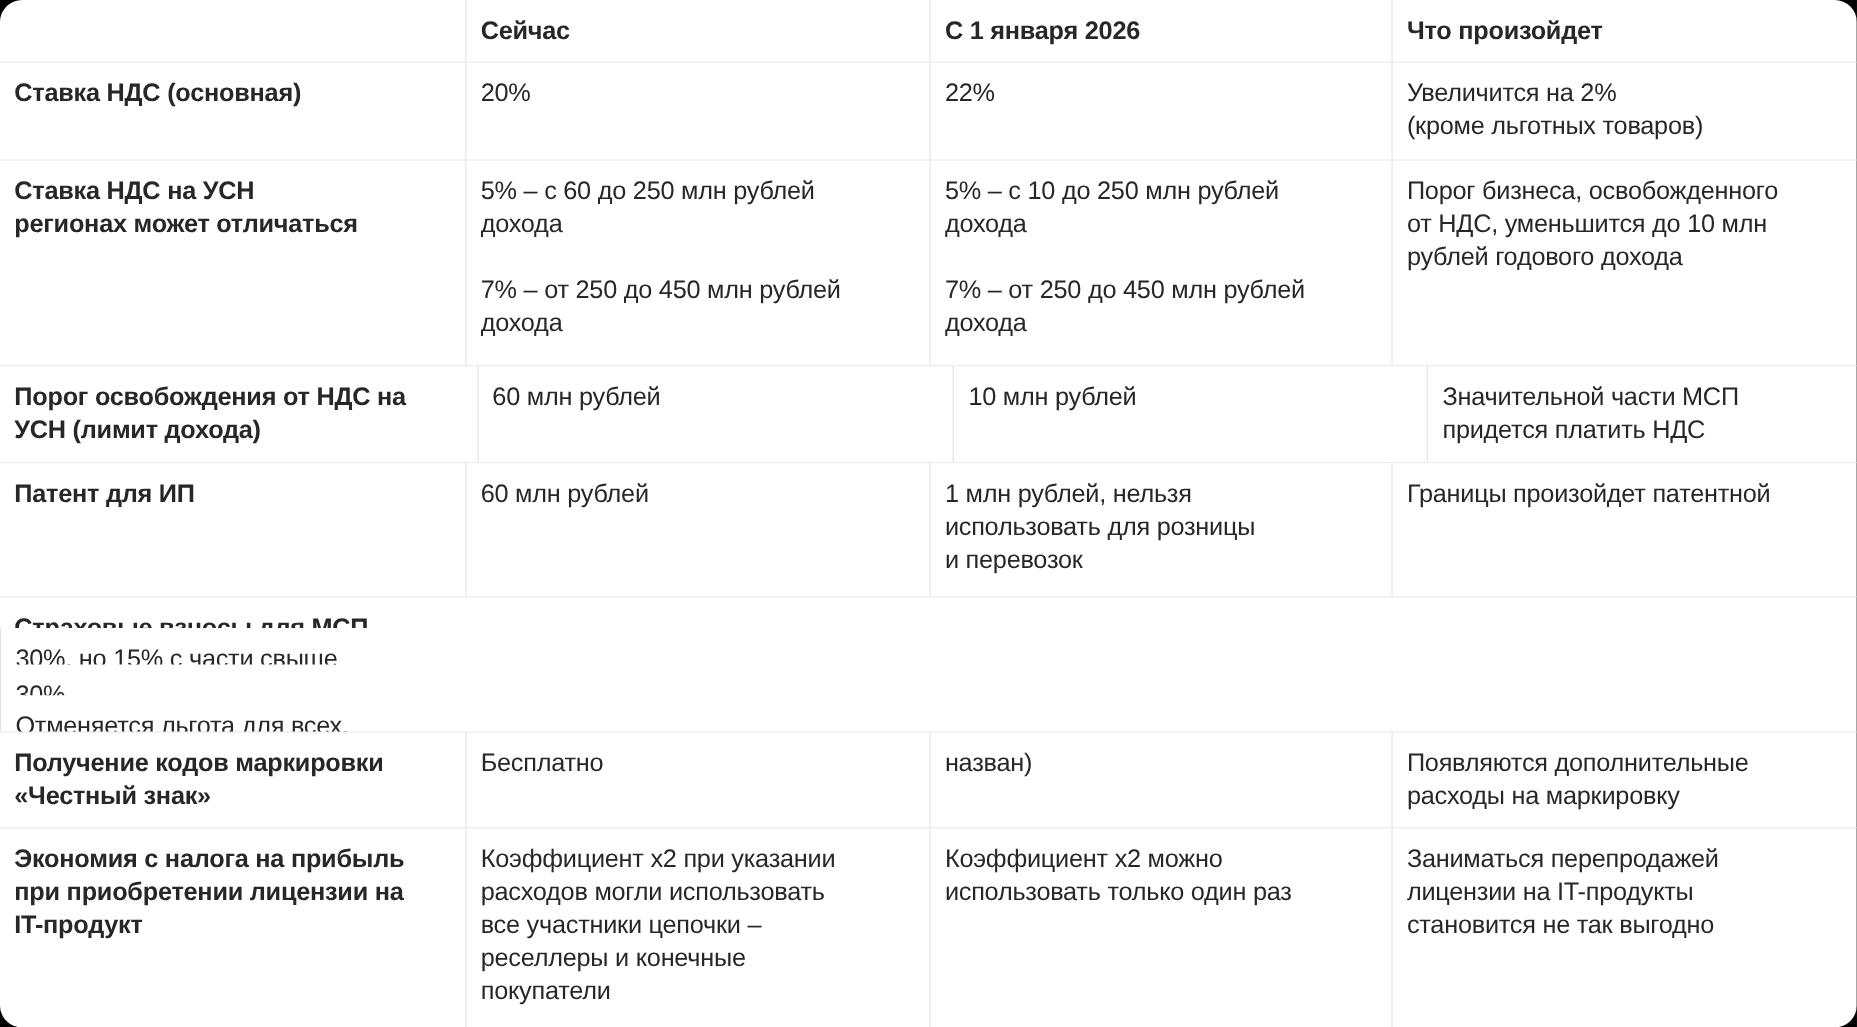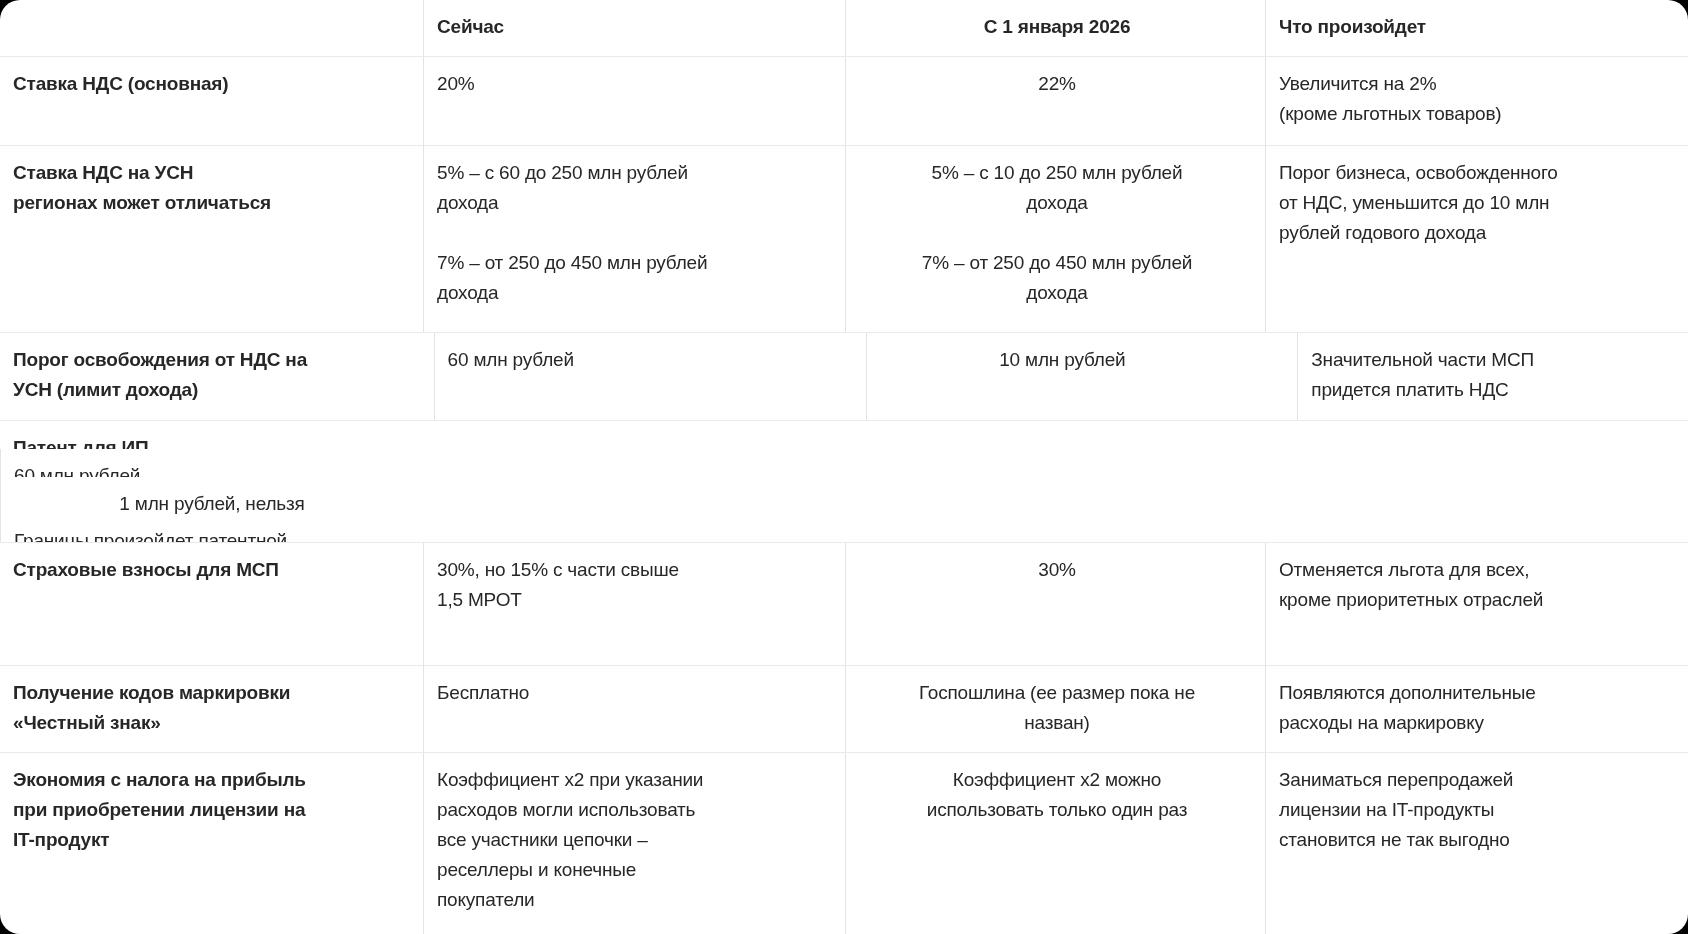--- a/index.html
+++ b/index.html
@@ -13,42 +13,42 @@
   .table-card {
     width: 1688px;
     height: 934px;
     background: #ffffff;
     border-radius: 20px;
     overflow: hidden;
     display: flex;
     flex-direction: column;
     font-family: "Liberation Sans", "DejaVu Sans", sans-serif;
     color: #272727;
-    font-size: 19px;
+    font-size: 23px;
     line-height: 30px;
     letter-spacing: -0.01em;
     box-sizing: border-box;
   }
   .row {
     display: flex;
     flex: none;
     box-sizing: border-box;
     border-bottom: 1px solid #e9e9e9;
   }
   .row:last-child { border-bottom: none; }
   .cell {
     box-sizing: border-box;
     padding: 12px 10px 12px 13px;
     border-left: 1px solid #e3e3e3;
     overflow: hidden;
   }
   .cell:first-child { border-left: none; }
   .c0 { width: 423px; }
   .c1 { width: 422px; }
-  .c2 { width: 420px; text-align: center; }
+  .c2 { width: 420px; }
   .c3 { width: 423px; }
   .header-cell { font-weight: 700; }
   .label-cell { font-weight: 700; }
   .block + .block { margin-top: 30px; }
   .line { white-space: nowrap; }
 </style>
 </head>
 <body>
 
 <div class="table-card">
@@ -130,21 +130,21 @@
           <div class="block">
             <div class="line">10 млн рублей</div>
           </div>
         </div>
         <div class="cell c3">
           <div class="block">
             <div class="line">Значительной части МСП</div>
             <div class="line">придется платить НДС</div>
           </div>
         </div>
-      </div><div class="row" style="height: 122px; flex-direction: column;">
+      </div><div class="row" style="height: 122px;">
         <div class="cell c0 label-cell">
           <div class="block">
             <div class="line">Патент для ИП</div>
           </div>
         </div>
         <div class="cell c1">
           <div class="block">
             <div class="line">60 млн рублей</div>
           </div>
         </div>
@@ -153,21 +153,21 @@
             <div class="line">1 млн рублей, нельзя</div>
             <div class="line">использовать для розницы</div>
             <div class="line">и перевозок</div>
           </div>
         </div>
         <div class="cell c3">
           <div class="block">
             <div class="line">Границы произойдет патентной</div>
           </div>
         </div>
-      </div><div class="row" style="height: 123px;">
+      </div><div class="row" style="height: 123px; flex-direction: column;">
         <div class="cell c0 label-cell">
           <div class="block">
             <div class="line">Страховые взносы для МСП</div>
           </div>
         </div>
         <div class="cell c1">
           <div class="block">
             <div class="line">30%, но 15% с части свыше</div>
             <div class="line">1,5 МРОТ</div>
           </div>
@@ -190,21 +190,20 @@
             <div class="line">«Честный знак»</div>
           </div>
         </div>
         <div class="cell c1">
           <div class="block">
             <div class="line">Бесплатно</div>
           </div>
         </div>
         <div class="cell c2">
           <div class="block">
-            <div class="line">Госпошлина (ее размер пока не</div>
             <div class="line">назван)</div>
           </div>
         </div>
         <div class="cell c3">
           <div class="block">
             <div class="line">Появляются дополнительные</div>
             <div class="line">расходы на маркировку</div>
           </div>
         </div>
       </div><div class="row" style="height: 181px;">

